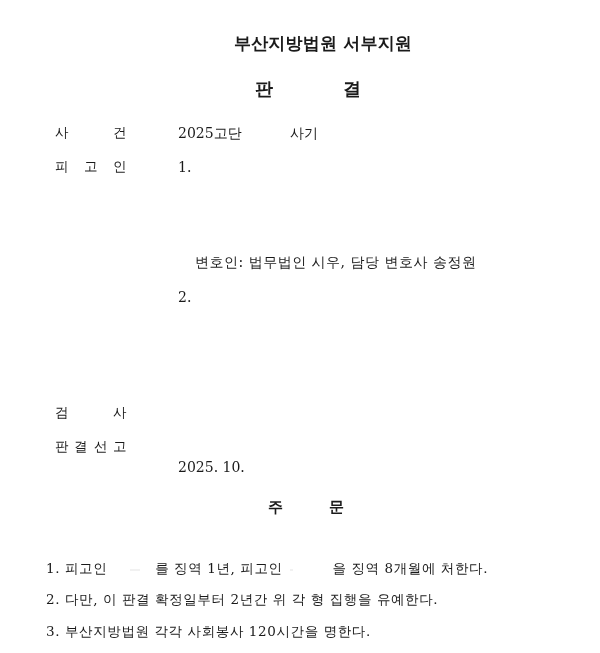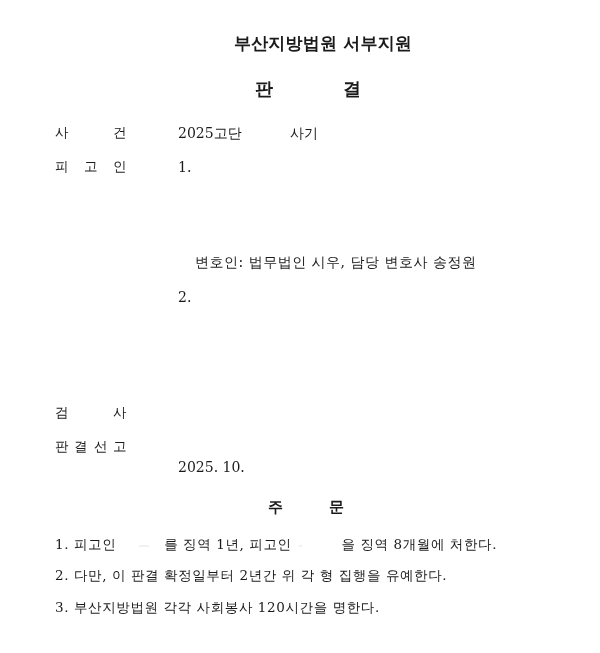--- a/index.html
+++ b/index.html
@@ -5,21 +5,21 @@
     * { margin: 0; padding: 0; box-sizing: border-box; }
     html, body { width: 600px; height: 653px; background: #ffffff; overflow: hidden; }
     body { position: relative; font-family: "DejaVu Serif", "Liberation Serif", serif; color: #1a1a1a; }
     .abs { position: absolute; white-space: nowrap; line-height: 1; }
     .sans { font-family: "DejaVu Sans", "Liberation Sans", sans-serif; }
     .court-title { top: 35px; left: 0; width: 646px; text-align: center; font-size: 17px; font-weight: bold; letter-spacing: 0.2px; }
     .doc-type-char { top: 80px; font-size: 18px; font-weight: bold; }
     .label-char { font-size: 13.5px; }
     .value { font-size: 14px; }
     .order-char { top: 500px; font-size: 15px; font-weight: bold; }
-    .order-line { font-size: 13.5px; left: 55px; letter-spacing: 0.6px; }
+    .order-line { font-size: 13.5px; left: 46px; letter-spacing: 0.6px; margin-top: 24px; }
     .redact { display: inline-block; }
     .redact-faint { display: inline-block; height: 2px; background: #f1f1f1; vertical-align: middle; }
   </style>
 </head>
 <body>
 
 <div class="abs court-title sans">부산지방법원 서부지원</div>
 
 <div class="abs doc-type-char sans" style="left:255px;">판</div>
 <div class="abs doc-type-char sans" style="left:343px;">결</div>

